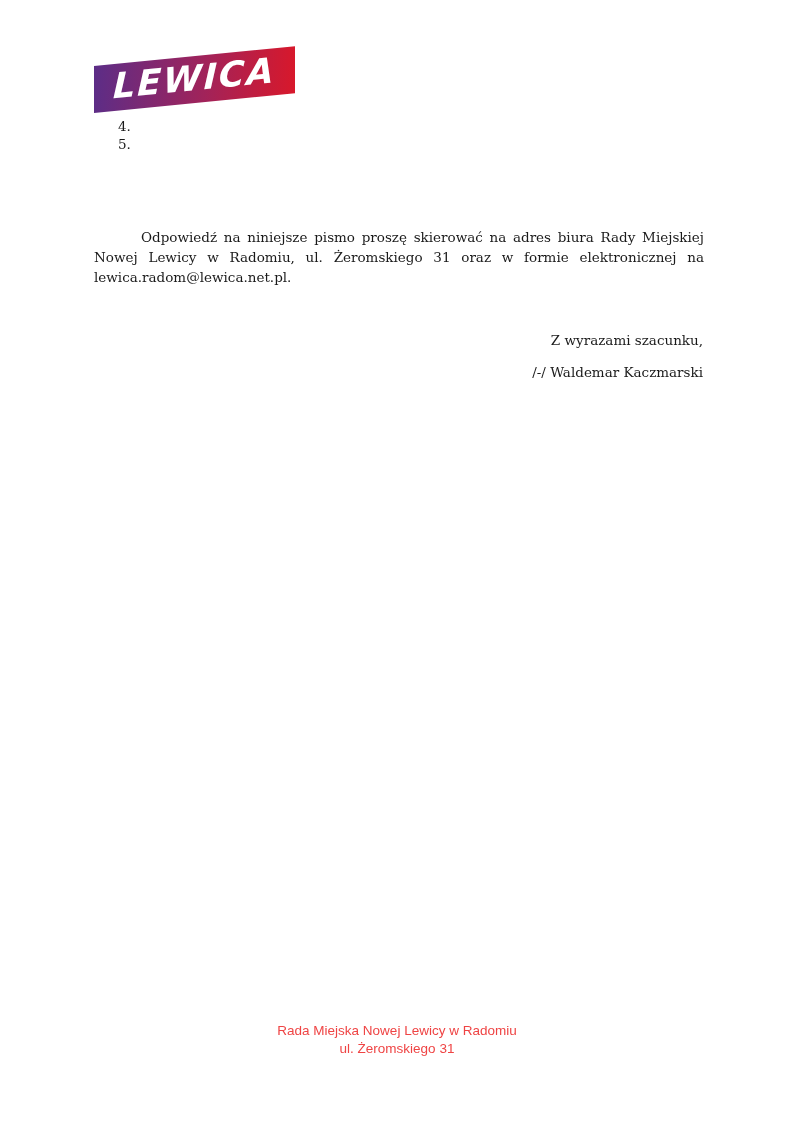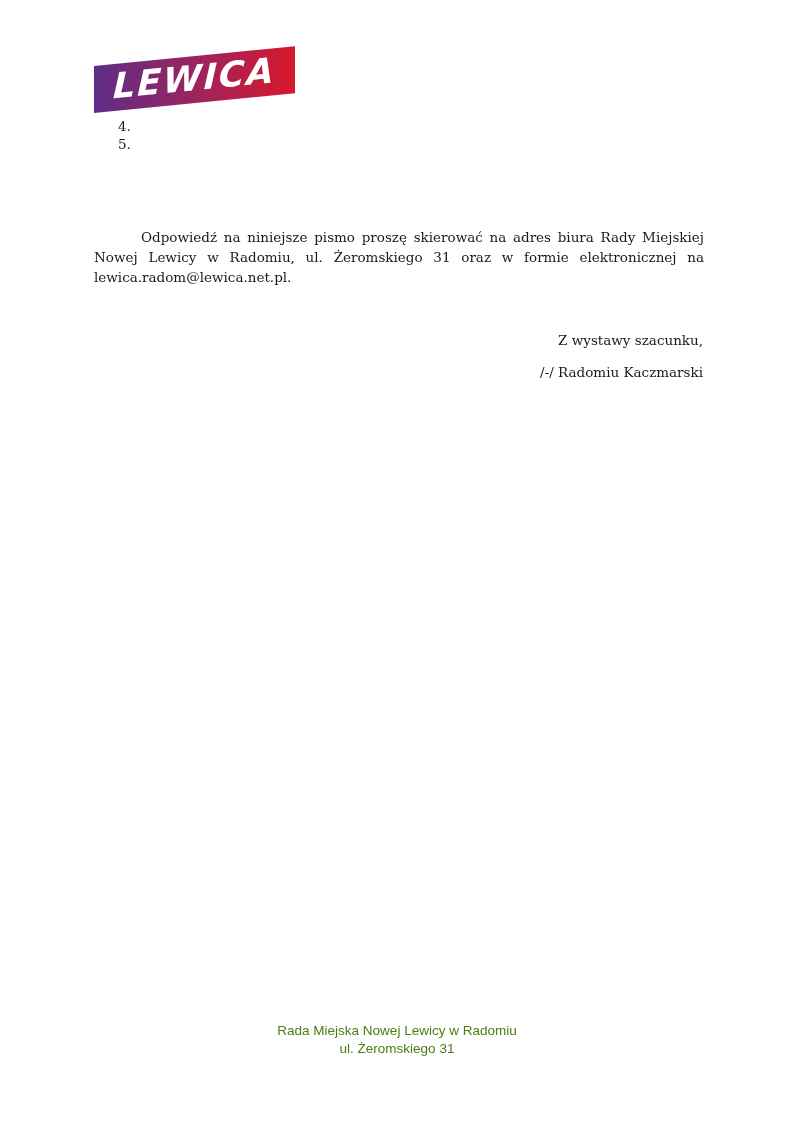--- a/index.html
+++ b/index.html
@@ -92,21 +92,21 @@
   
   .footer {
     position: absolute;
     top: 1022px;
     left: 0;
     width: 794px;
     text-align: center;
     font-family: "Liberation Sans", sans-serif;
     font-size: 13.5px;
     line-height: 18px;
-    color: #4d7c0f;
+    color: #ef4444;
   }
 </style>
 </head>
 <body>
 
 <div class="page">
 
   <div class="logo-banner" style="background: linear-gradient(92deg, rgb(92, 45, 135) 0%, rgb(161, 35, 90) 55%, rgb(216, 24, 43) 100%);">
     <span class="logo-text" style="color: rgb(255, 255, 255);">LEWICA</span>
   </div>
@@ -116,22 +116,22 @@
       <span class="list-num">4.</span>
     </div>
     <div class="list-item">
       <span class="list-num">5.</span>
     </div>
   </div>
 
   <p class="paragraph">Odpowiedź na niniejsze pismo proszę skierować na adres biura Rady Miejskiej Nowej Lewicy w Radomiu, ul. Żeromskiego 31 oraz w formie elektronicznej na lewica.radom@lewica.net.pl.</p>
 
   <div class="closing">
-    <div class="closing-salutation">Z wystawy szacunku,</div>
-    <div class="closing-signature">/-/ Radomiu Kaczmarski</div>
+    <div class="closing-salutation">Z wyrazami szacunku,</div>
+    <div class="closing-signature">/-/ Waldemar Kaczmarski</div>
   </div>
 
   <div class="footer">
     <div>Rada Miejska Nowej Lewicy w Radomiu</div>
     <div>ul. Żeromskiego 31</div>
   </div>
 
 </div>
 
 </body></html>

